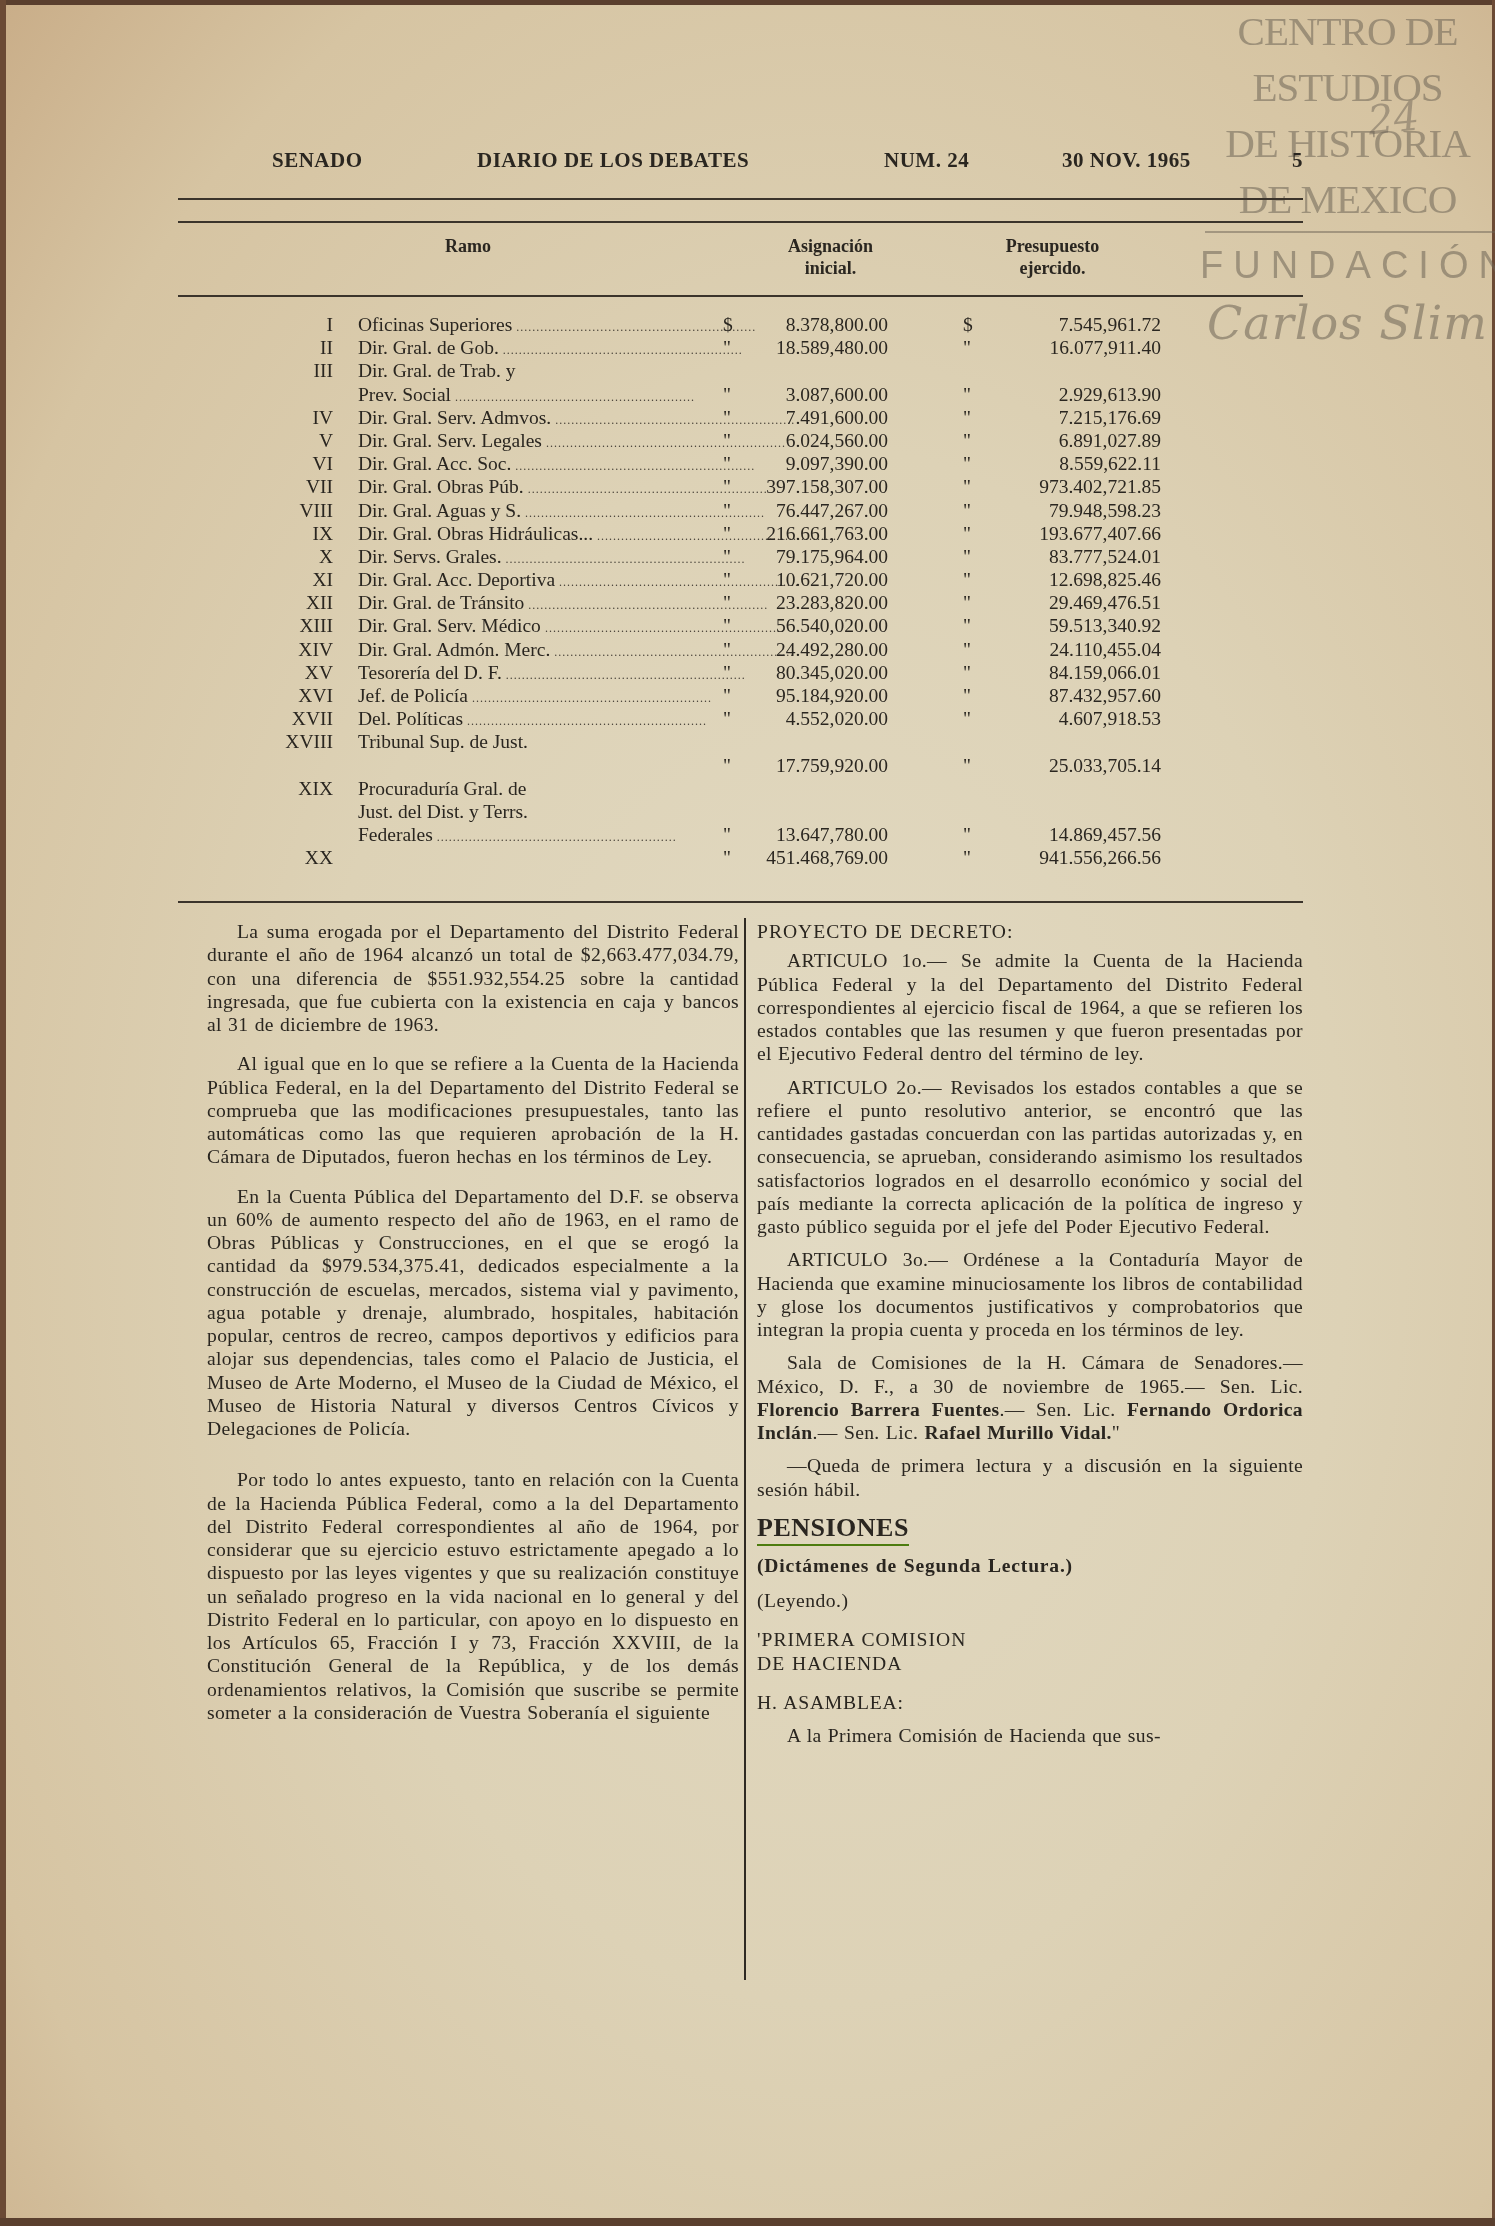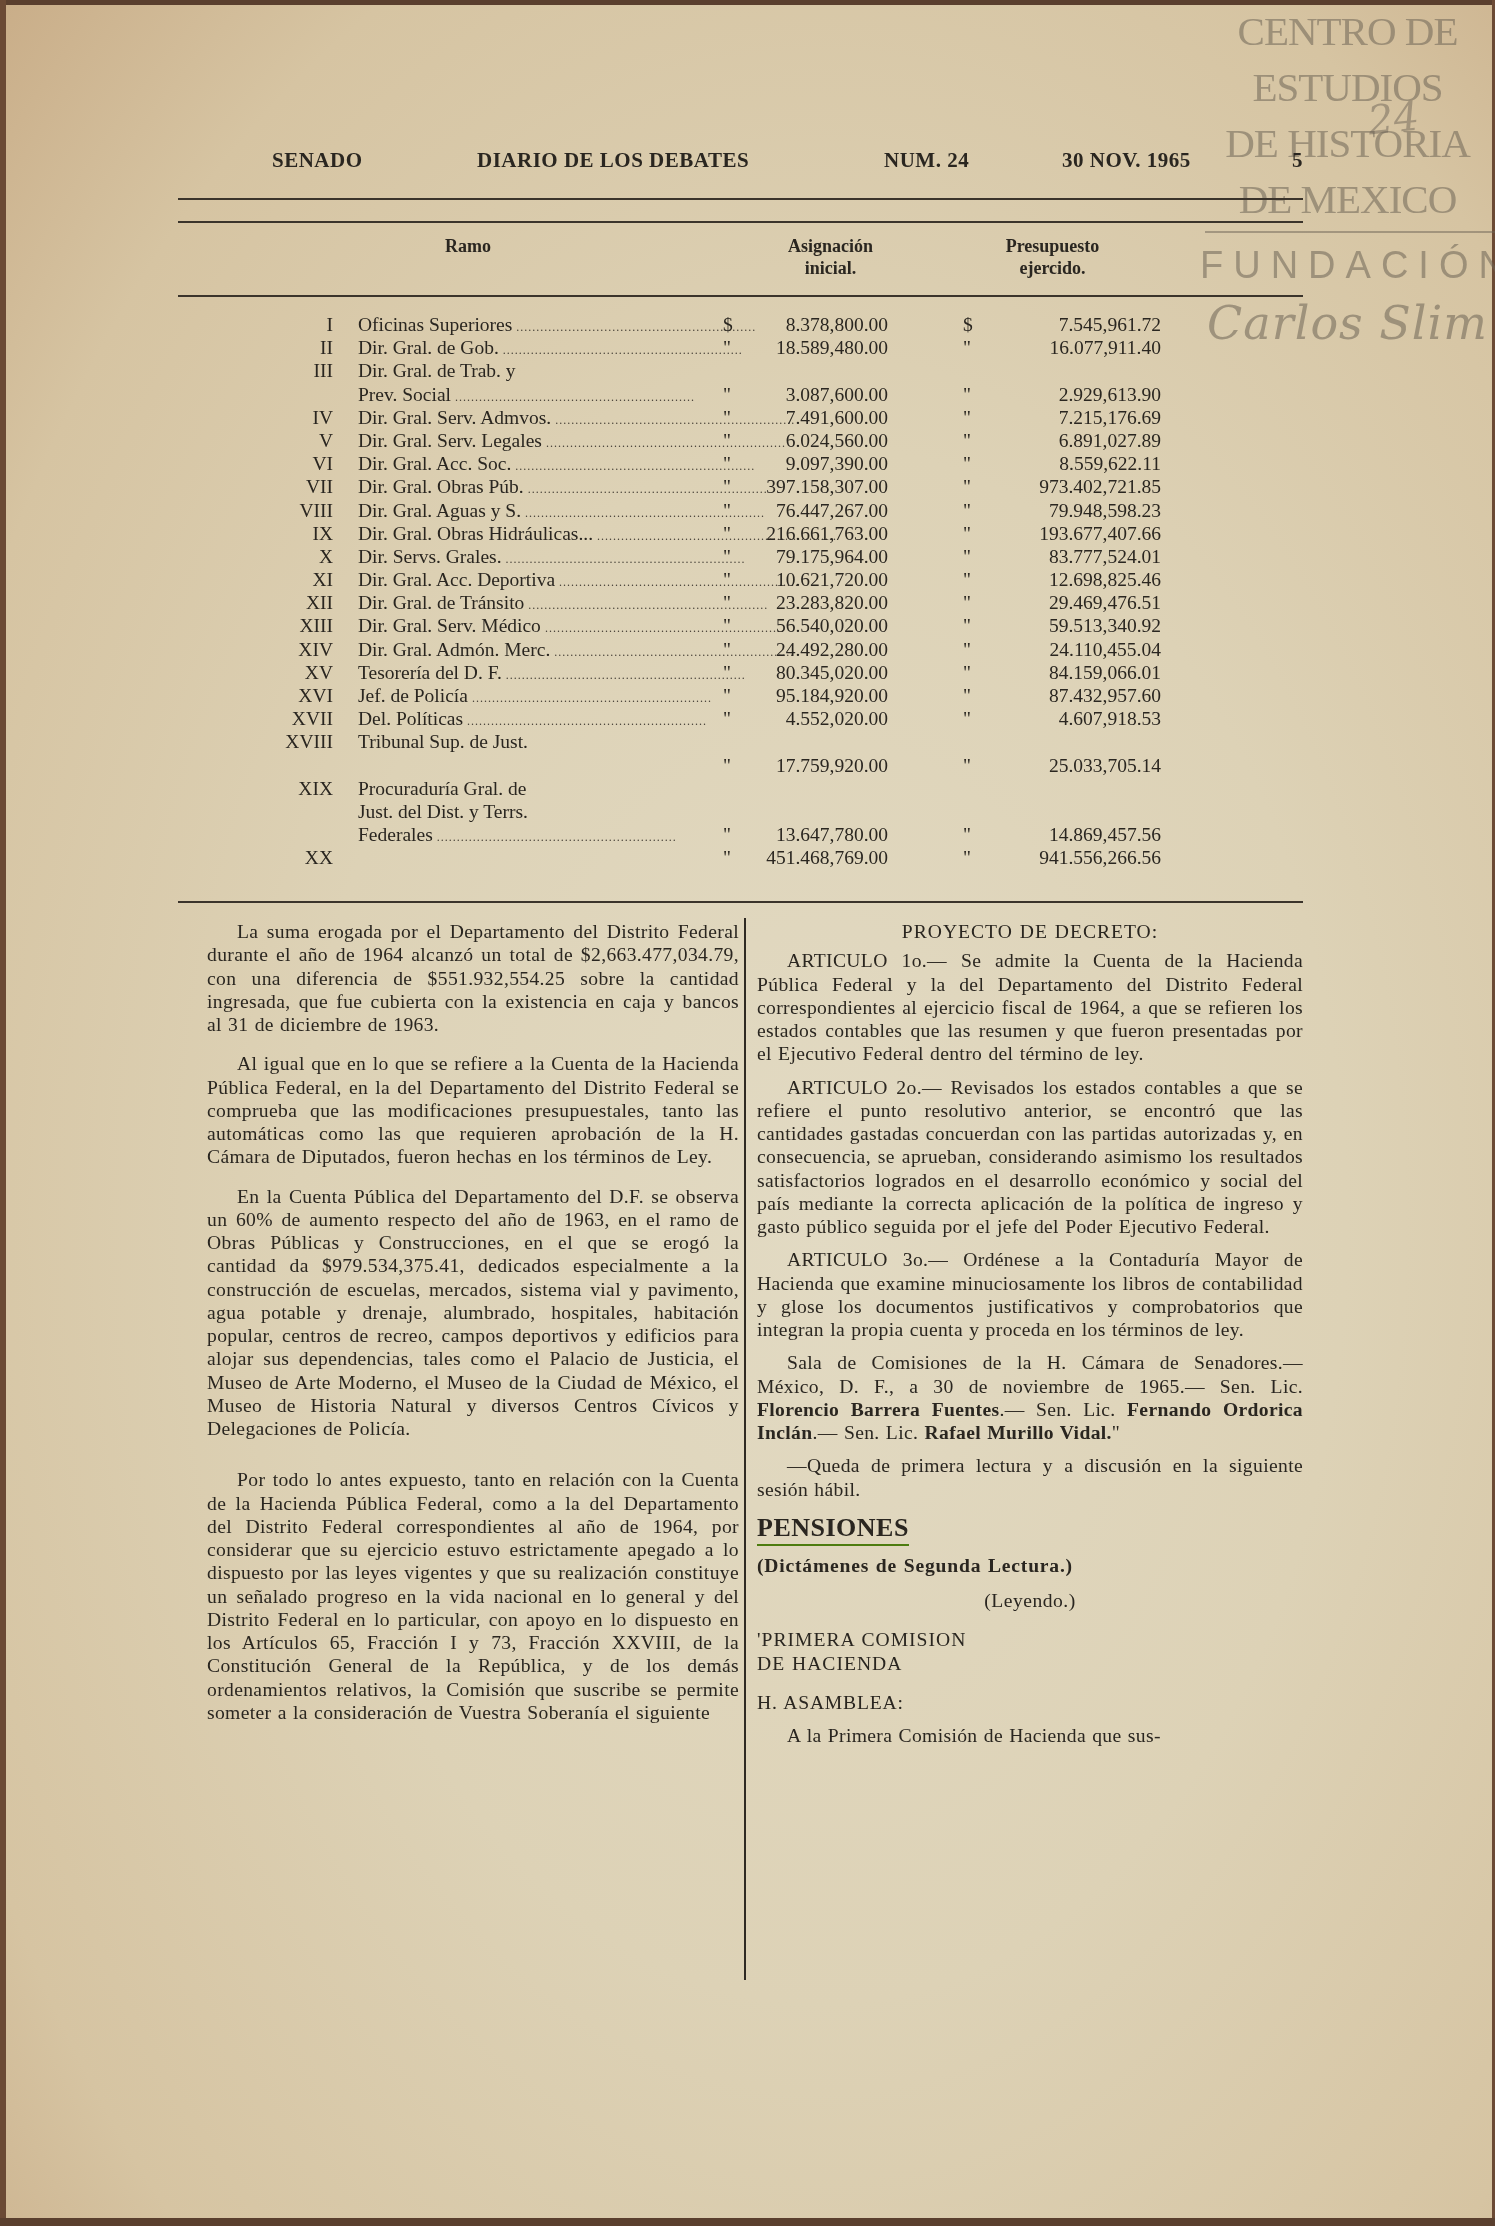--- a/index.html
+++ b/index.html
@@ -46,21 +46,21 @@
     .c-val2 { position: absolute; left: 790px; width: 196px; text-align: right; }
 
     
     .col { position: absolute; font-size: 19.6px; line-height: 23.25px; color: #2a2620;
       text-align: justify; letter-spacing: 0.35px; word-spacing: 1px; }
     .col-left { left: 207px; top: 920px; width: 532px; }
     .col-right { left: 757px; top: 920px; width: 546px; }
     .col p { margin: 0 0 16px 0; text-indent: 30px; }
     .col-divider { position: absolute; left: 744px; top: 918px; width: 2px; height: 1062px; background: #2f2a23; }
 
-    .center-head { text-align: center; text-indent: 0 !important; letter-spacing: 1px; }
+    .center-head { text-align: left; text-indent: 0 !important; letter-spacing: 1px; }
     .bold { font-weight: bold; }
     .section-title { font-family: "Liberation Serif", serif; font-weight: bold; font-size: 26px;
       letter-spacing: 0.5px; display: inline-block; border-bottom: 2px solid #4d7c0f; padding-bottom: 1px; line-height: 30px; }
     .subtitle { font-weight: bold; text-indent: 0 !important; letter-spacing: 0.8px; }
     .right-align { text-align: left; text-indent: 0 !important; }
     .no-indent { text-indent: 0 !important; }
 
     
     .watermark { position: absolute; left: 1200px; top: 0; width: 295px; height: 360px; color: rgba(110,100,85,0.55); text-align: center; }
     .wm-line { font-family: "Liberation Serif", serif; font-size: 41px; line-height: 56px; letter-spacing: -1px; white-space: nowrap; }

